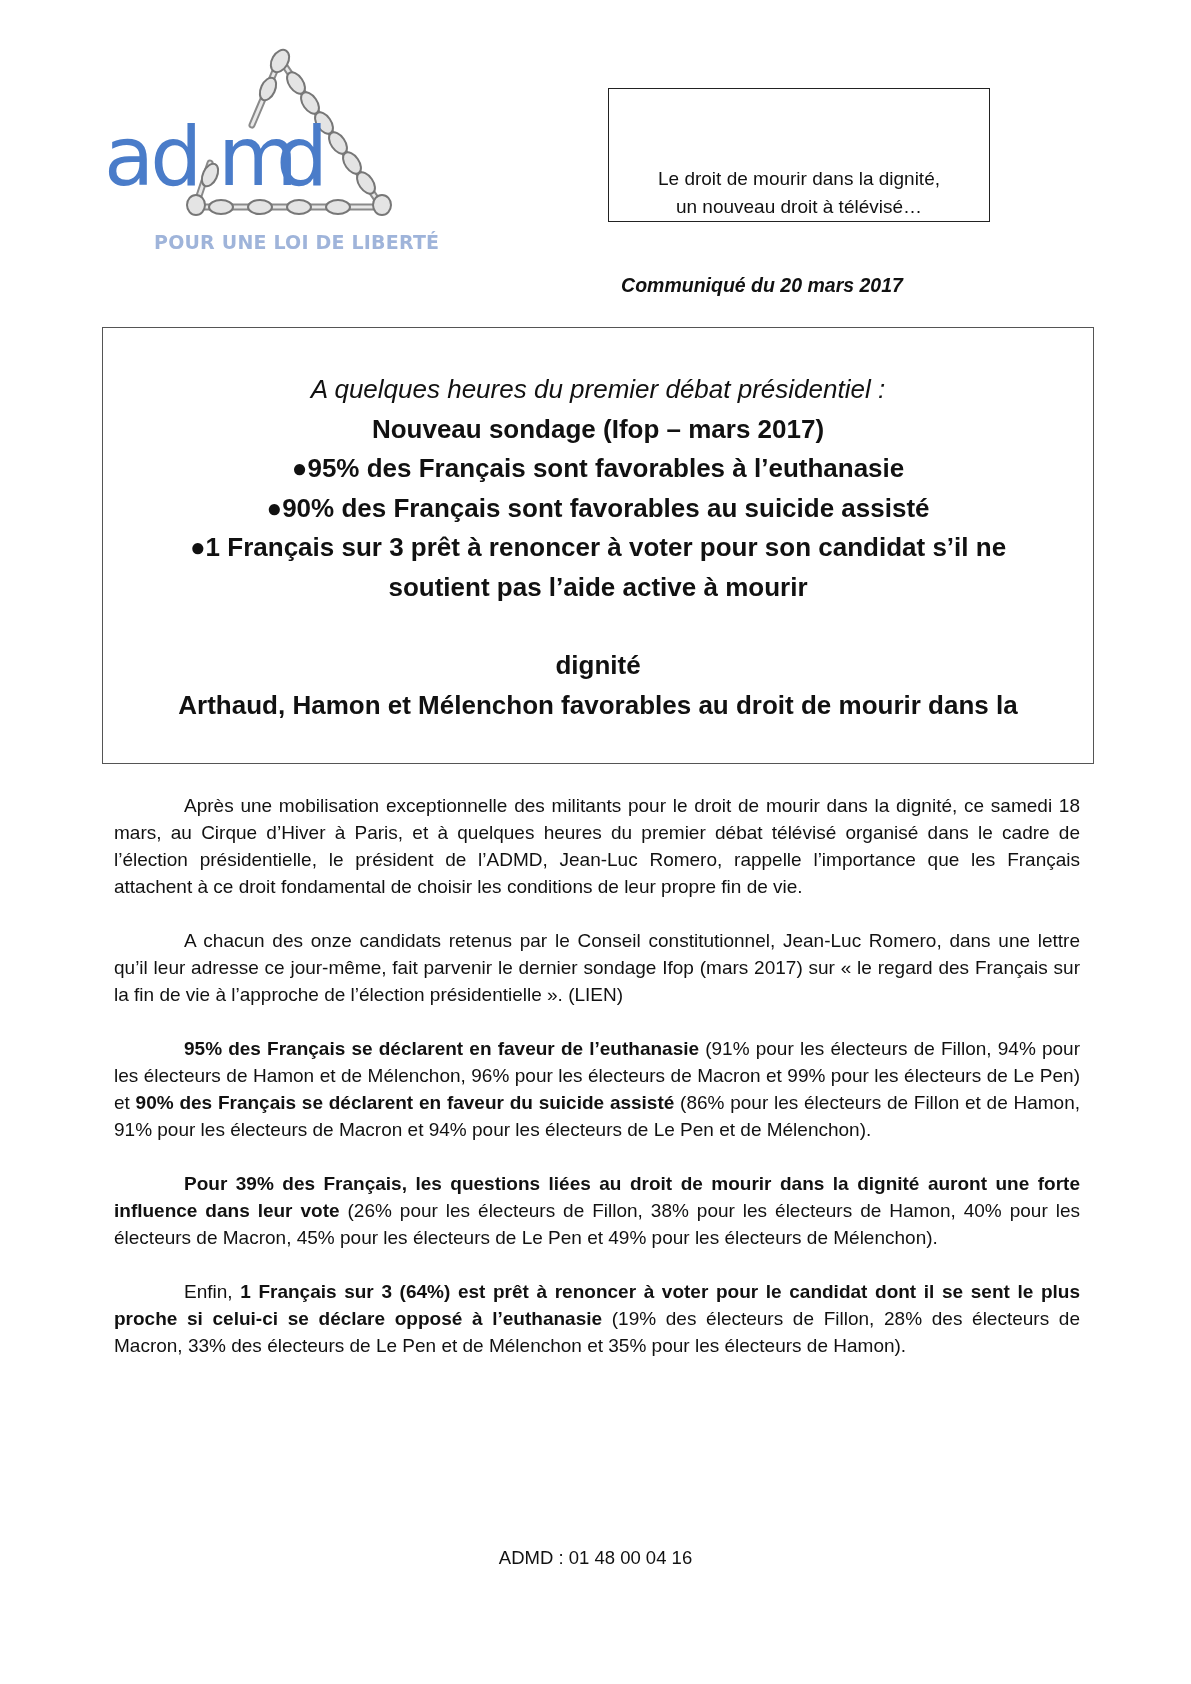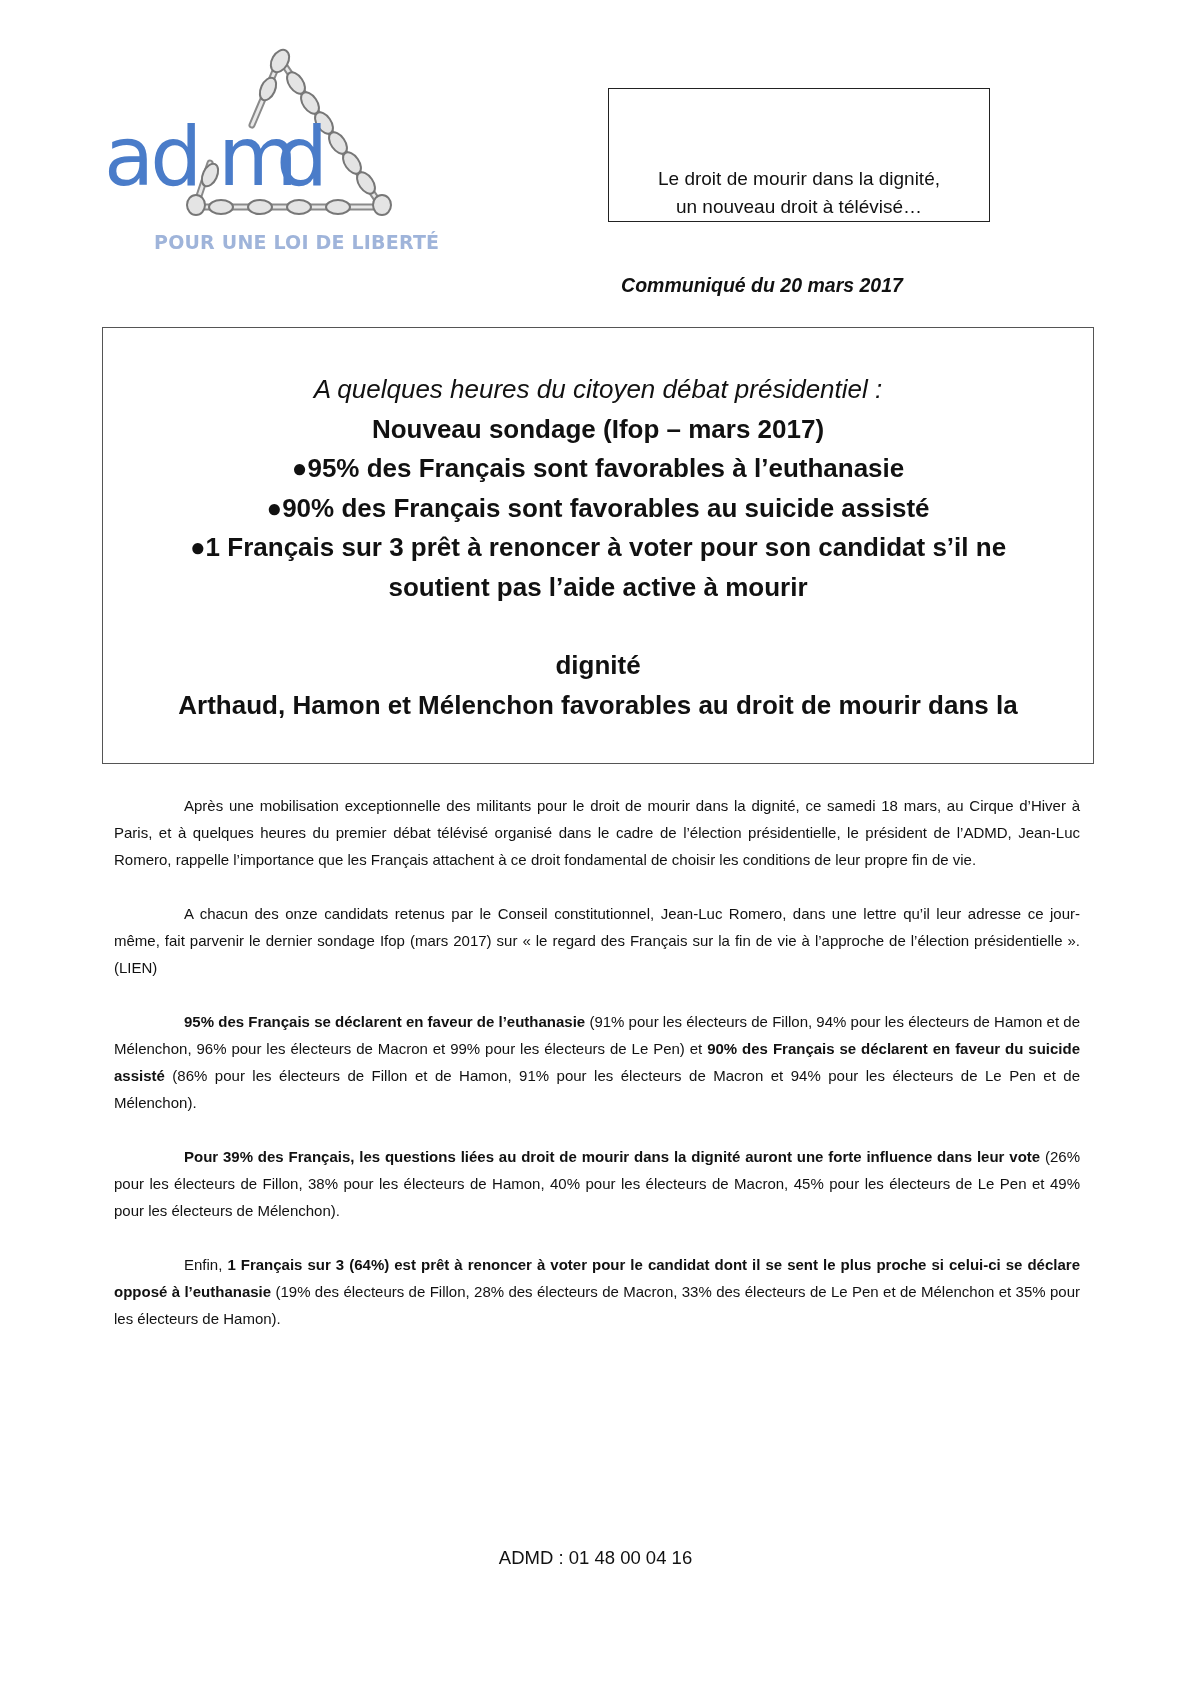--- a/index.html
+++ b/index.html
@@ -11,21 +11,21 @@
          font-weight:bold; font-size:19px; color:#9fb4da; letter-spacing:0.2px; white-space:nowrap;margin-left:48px; }
   #motto { left:608px; top:88px; width:382px; height:134px; border:1.5px solid #222; box-sizing:border-box;
            display:flex; flex-direction:column; justify-content:flex-end; align-items:center;
            font-size:19px; line-height:28px; text-align:center; }
   #date { left:612px; top:274px; width:300px; text-align:center; font-style:italic; font-weight:bold; font-size:19.5px; }
   #headline { left:102px; top:327px; width:992px; height:437px; border:1.5px solid #555; box-sizing:border-box;
               text-align:center; padding-top:42px; }
   #headline .l { font-size:26px; line-height:39.5px; font-weight:bold; white-space:nowrap; }
   #headline .it { font-weight:normal; font-style:italic; }
   #headline .gap { height:39px; }
-  #body { left:114px; top:792px; width:966px; font-size:15px; line-height:27px; text-align:justify; }
+  #body { left:114px; top:792px; width:966px; font-size:19px; line-height:27px; text-align:justify; }
   #body p { margin:0 0 27px 0; text-indent:70px; }
   #body b { font-weight:bold; }
   #footer { left:0; top:1547px; width:1191px; text-align:center; font-size:18.5px; }
 </style>
 </head>
 <body>
 
 <div id="logo" class="abs">
   <svg width="320" height="190" viewBox="0 0 320 190">
     <defs>
@@ -71,21 +71,21 @@
 </div>
 
 <div id="motto" class="abs">
   <div>Le droit de mourir dans la dignité,</div>
   <div>un nouveau droit à télévisé…</div>
 </div>
 
 <div id="date" class="abs">Communiqué du 20 mars 2017</div>
 
 <div id="headline" class="abs">
-  <div class="l it">A quelques heures du citoyen débat présidentiel :</div>
+  <div class="l it">A quelques heures du premier débat présidentiel :</div>
   <div class="l">Nouveau sondage (Ifop – mars 2017)</div>
   <div class="l">●95% des Français sont favorables à l’euthanasie</div>
   <div class="l">●90% des Français sont favorables au suicide assisté</div>
   <div class="l">●1 Français sur 3 prêt à renoncer à voter pour son candidat s’il ne</div>
   <div class="l">soutient pas l’aide active à mourir</div>
   <div class="gap"></div>
   <div class="l">dignité</div>
   <div class="l">Arthaud, Hamon et Mélenchon favorables au droit de mourir dans la</div>
 </div>
 

